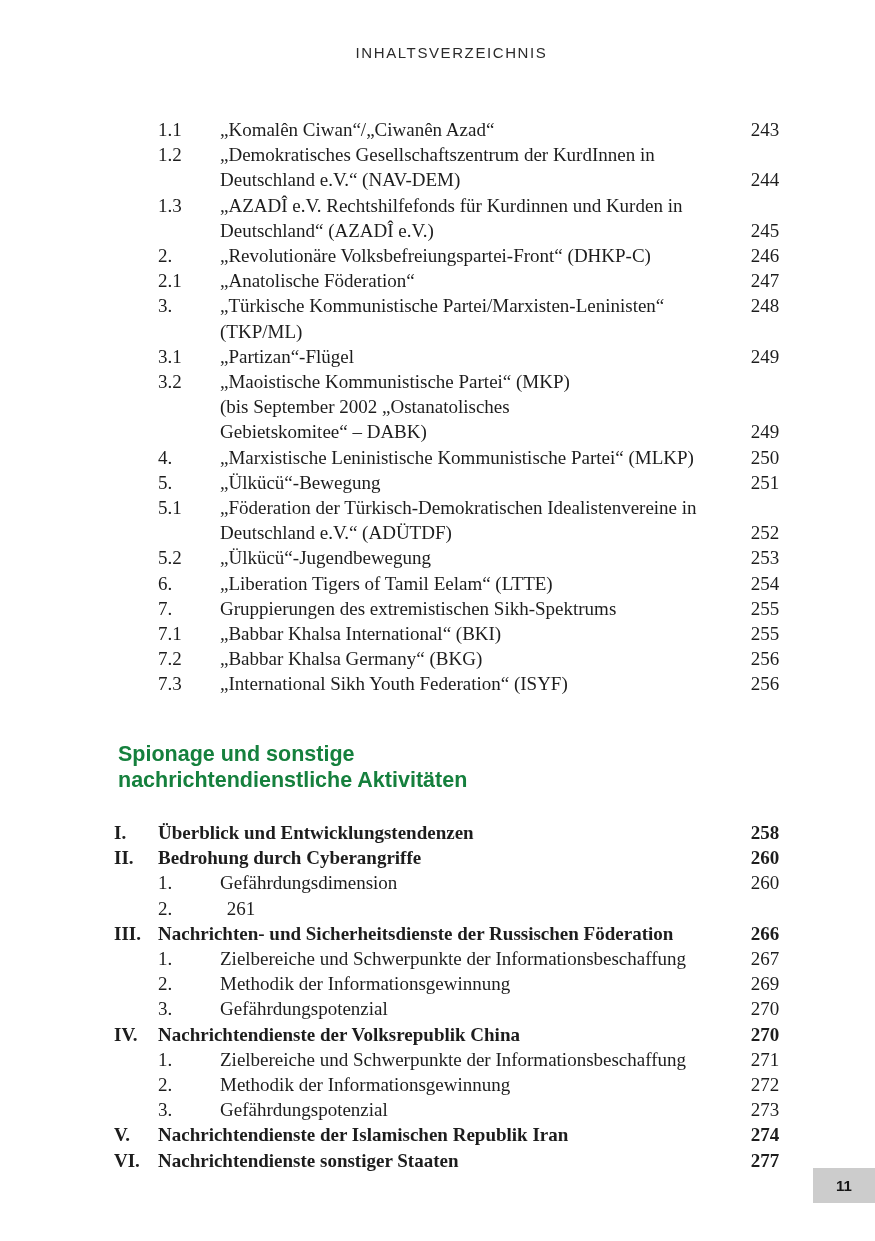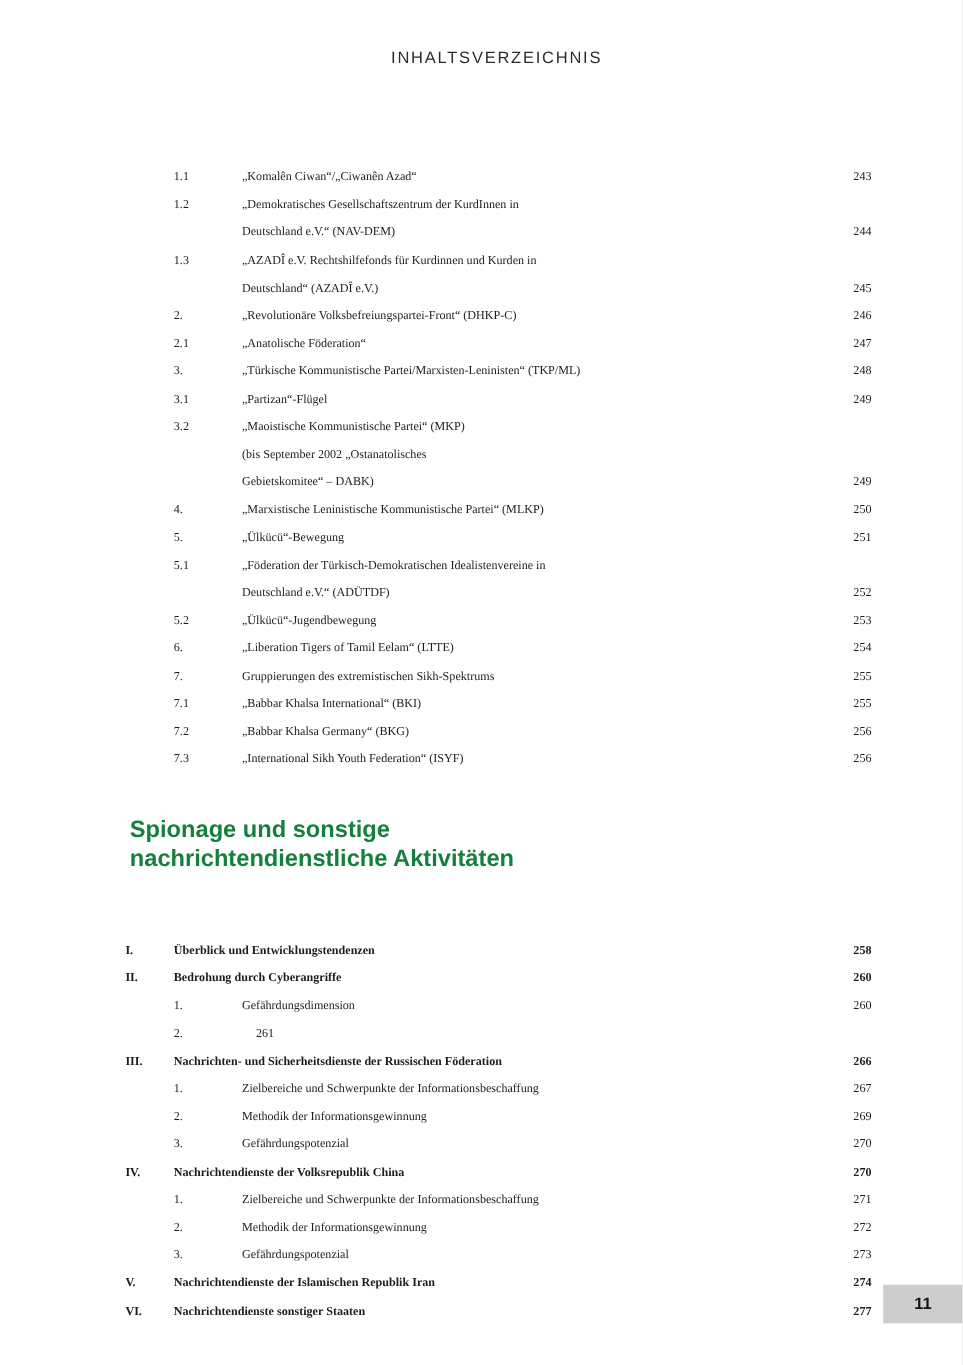--- a/index.html
+++ b/index.html
@@ -22,23 +22,22 @@
     text-align: center;
     font-family: "Liberation Sans", sans-serif;
     font-size: 15px;
     letter-spacing: 1.6px;
     color: #2b2b2b;
     padding-left: 28px;
   }
   .toc-block {
     position: absolute;
     left: 158px;
-    right: 70px;
-    font-size: 11px;
-    margin-top: 32px;
+    right: 89px;
+    font-size: 19px;
   }
   .toc-block-1 { top: 117px; }
   .toc-block-2 { top: 820px; left: 114px; }
   .row {
     display: flex;
     line-height: 25.2px;
     align-items: baseline;
   }
   .cell-num { flex: none; width: 62px; }
   .cell-roman { flex: none; width: 44px; }
@@ -53,21 +52,21 @@
     left: 118px;
     font-family: "Liberation Sans", sans-serif;
     font-weight: bold;
     font-size: 21.5px;
     line-height: 26px;
   }
   .page-badge {
     position: absolute;
     top: 1168px;
     right: 0;
-    width: 72px;
+    width: 62px;
     height: 35px;
     background: #cccccc;
     display: flex;
     align-items: center;
     justify-content: center;
     font-family: "Liberation Sans", sans-serif;
     font-weight: bold;
     font-size: 15px;
     color: #161616;
   }

